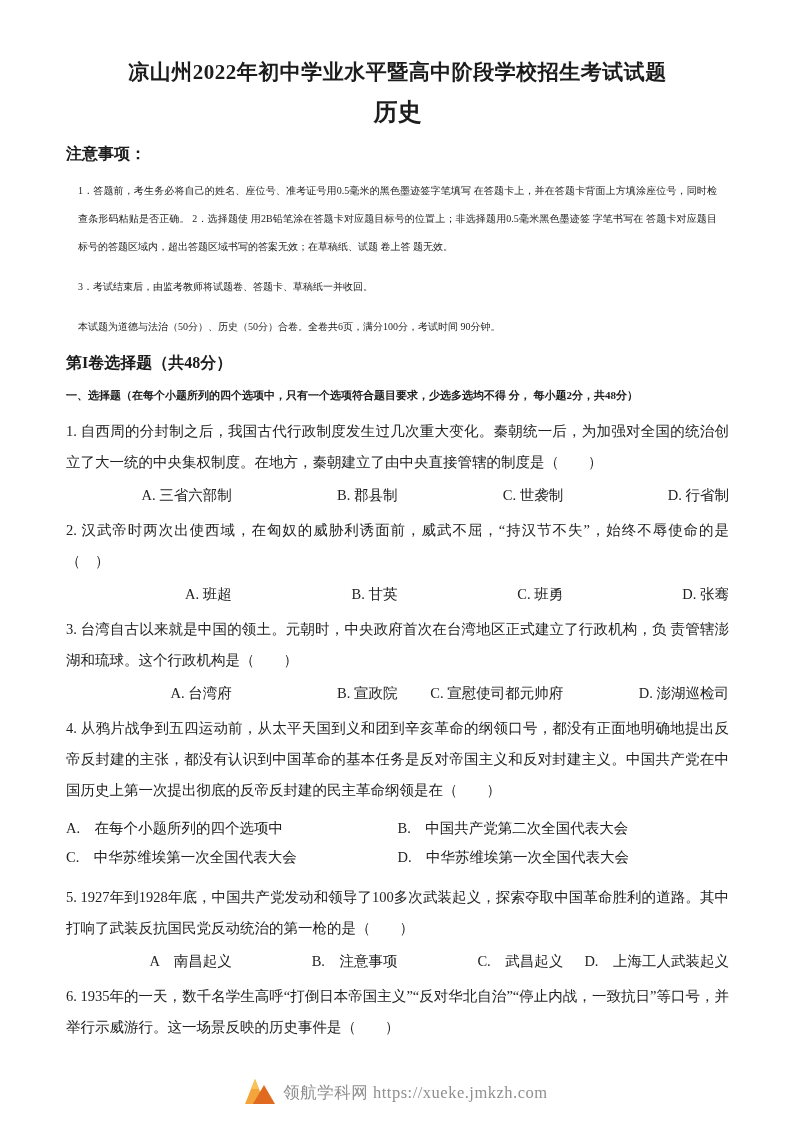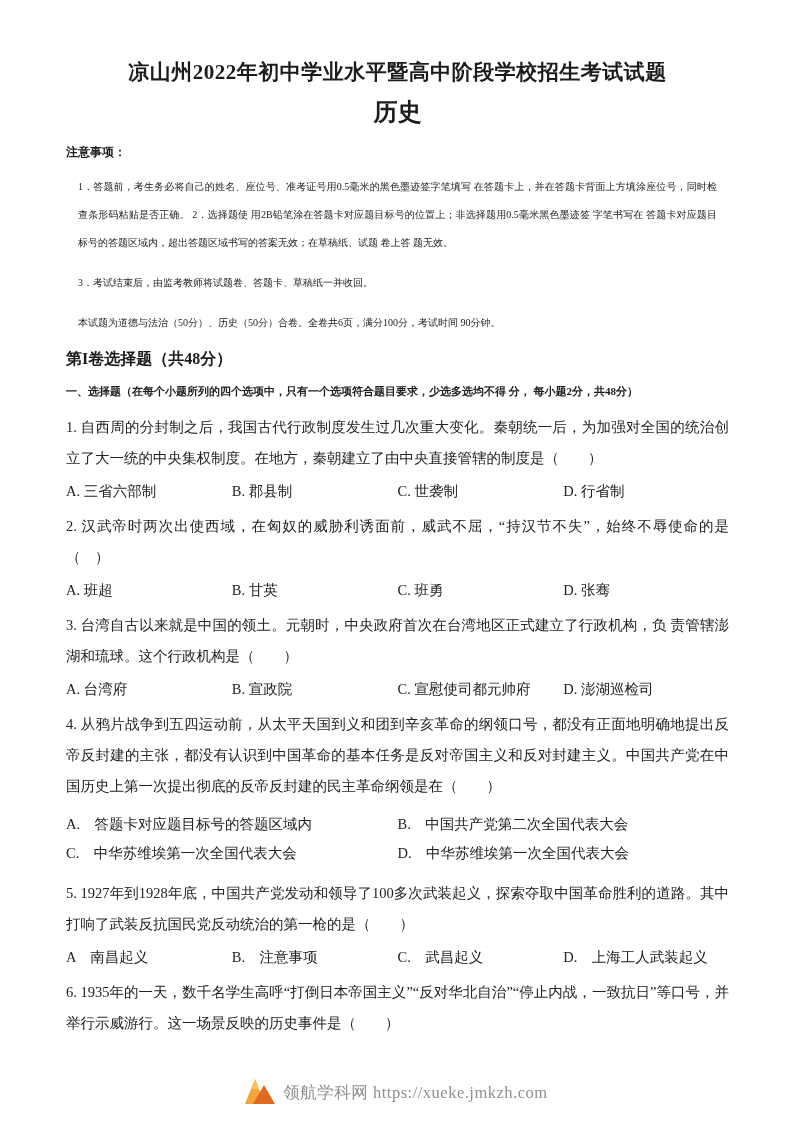--- a/index.html
+++ b/index.html
@@ -25,21 +25,21 @@
     margin: 0;
     letter-spacing: 0.5px;
   }
   .subject {
     font-size: 24px;
     font-weight: bold;
     text-align: center;
     margin: 10px 0 16px 0;
   }
   .notice-heading {
-    font-size: 12px;
+    font-size: 16px;
     font-weight: bold;
     margin: 0 0 8px 0;
   }
   .notice-item {
     font-size: 10px;
     font-weight: normal;
     line-height: 28px;
     margin: 12px;
     text-align: justify;
   }
@@ -63,21 +63,21 @@
     text-align: justify;
     color: #222;
   }
   .options {
     display: flex;
     flex-wrap: wrap;
     margin: 8px 0 10px 0;
     font-size: 14.5px;
     color: #222;
   }
-  .options.cols-4 .opt { width: 25%; }
+  .options.cols-4 .opt { width: 25%; text-align: right; }
   .options.cols-2 .opt { width: 50%; line-height: 29px; }
   .opt { white-space: nowrap; overflow: hidden; }
   .footer {
     position: absolute;
     left: 0;
     bottom: 14px;
     width: 100%;
     display: flex;
     align-items: center;
     justify-content: center;
@@ -135,21 +135,21 @@
       <span class="opt">A. 台湾府</span>
       <span class="opt">B. 宣政院</span>
       <span class="opt">C. 宣慰使司都元帅府</span>
       <span class="opt">D. 澎湖巡检司</span>
     </div>
   </div>
 
   <div class="question">
     <p class="stem">4. 从鸦片战争到五四运动前，从太平天国到义和团到辛亥革命的纲领口号，都没有正面地明确地提出反帝反封建的主张，都没有认识到中国革命的基本任务是反对帝国主义和反对封建主义。中国共产党在中国历史上第一次提出彻底的反帝反封建的民主革命纲领是在（　　）</p>
     <div class="options cols-2">
-      <span class="opt">A.　答题卡对应题目标号的答题区域内</span>
+      <span class="opt">A.　在每个小题所列的四个选项中</span>
       <span class="opt">B.　中国共产党第二次全国代表大会</span>
       <span class="opt">C.　中华苏维埃第一次全国代表大会</span>
       <span class="opt">D.　中华苏维埃第一次全国代表大会</span>
     </div>
   </div>
 
   <div class="question">
     <p class="stem">5. 1927年到1928年底，中国共产党发动和领导了100多次武装起义，探索夺取中国革命胜利的道路。其中打响了武装反抗国民党反动统治的第一枪的是（　　）</p>
     <div class="options cols-4">
       <span class="opt">A　南昌起义</span>

